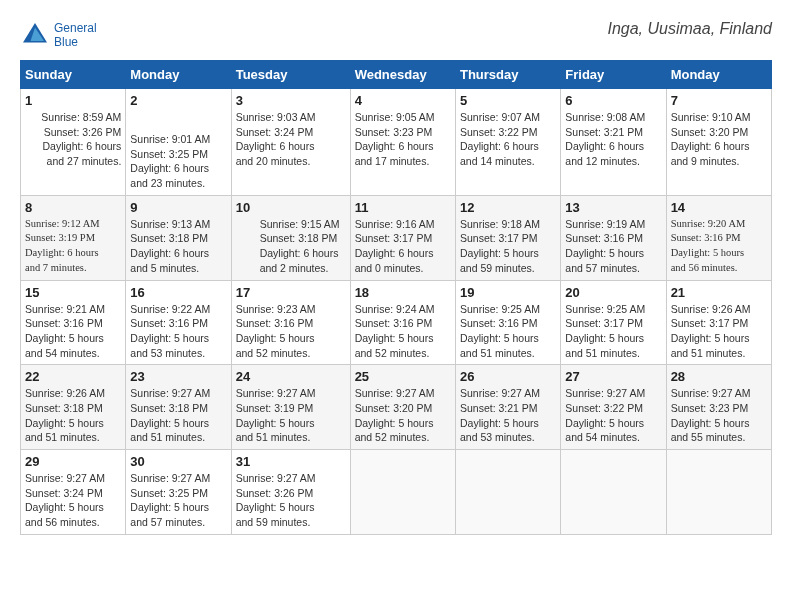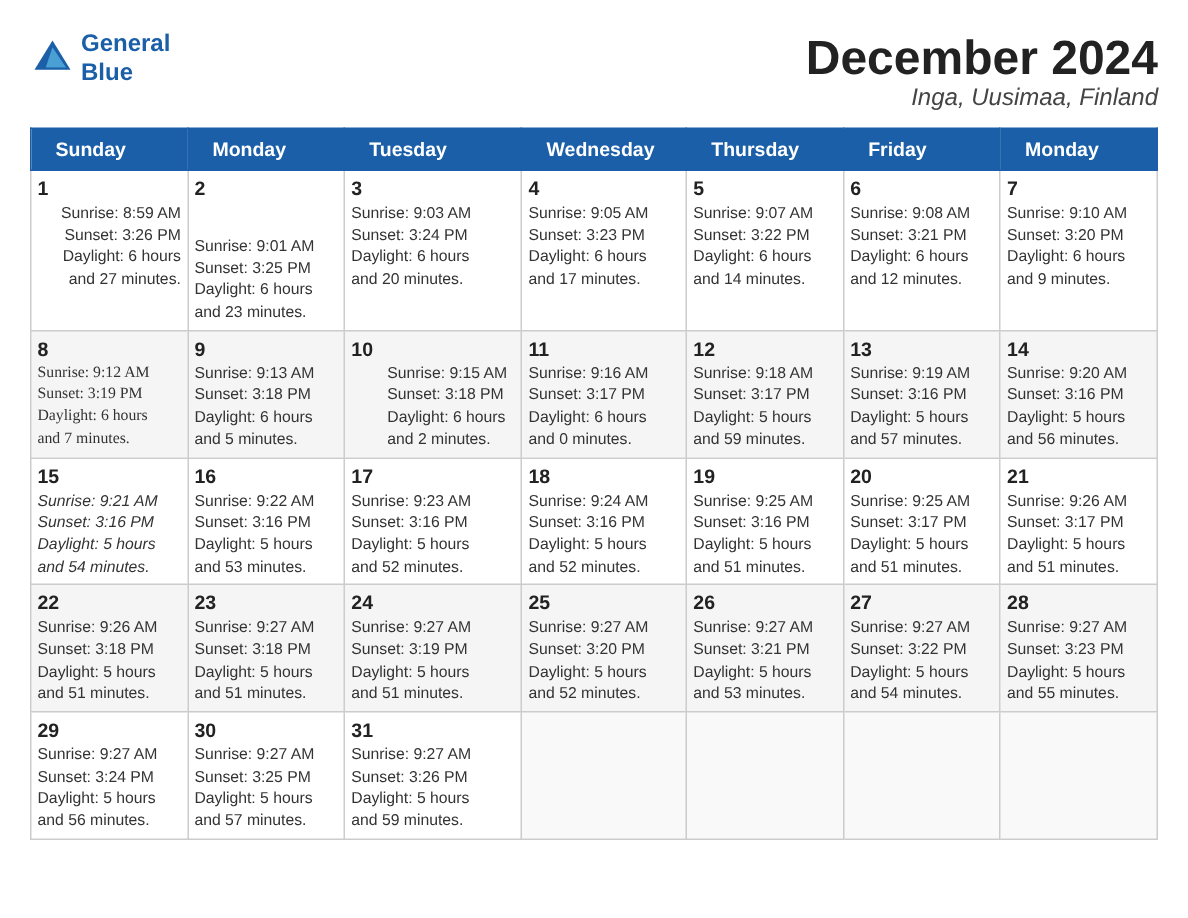--- a/index.html
+++ b/index.html
@@ -15,22 +15,22 @@
       justify-content: space-between;
       align-items: flex-start;
       margin-bottom: 10px;
     }
     .logo {
       display: flex;
       align-items: center;
       gap: 4px;
     }
     .logo-text {
-      font-size: 16px;
-      font-weight: bold;
+      font-size: 12px;
+      font-weight: normal;
       color: #333;
       line-height: 1.2;
     }
     .logo-text span { color: #1a5fa8; }
     .logo-icon {
       width: 30px;
       height: 30px;
     }
     .title-block {
       text-align: right;
@@ -47,21 +47,21 @@
       font-style: italic;
     }
     table {
       width: 100%;
       border-collapse: collapse;
       font-size: 11px;
     }
     thead tr th {
       background: #1a5fa8;
       color: #fff;
-      padding: 6px 16px;
+      padding: 6px 4px;
       font-size: 13px;
       font-weight: bold;
       text-align: left;
       border: 1px solid #1a5fa8;
     }
     tbody tr td {
       border: 1px solid #ccc;
       vertical-align: top;
       padding: 4px;
       background: #fff;
@@ -91,21 +91,20 @@
     <svg class="logo-icon" viewBox="0 0 40 40">
       <polygon points="20,4 36,30 4,30" fill="#1a5fa8"></polygon>
       <polygon points="20,10 32,28 14,28" fill="#4a9fd4"></polygon>
     </svg>
     <div class="logo-text">
       <div><span>General</span></div>
       <div><span style="color:#1a5fa8">Blue</span></div>
     </div>
   </div>
   <div class="title-block">
-    <h1>December 2024</h1>
     <h2>Inga, Uusimaa, Finland</h2>
   </div>
 </div>
 
 <table>
   <thead>
     <tr>
     <th>Sunday</th>
         <th>Monday</th>
         <th>Tuesday</th>
@@ -205,30 +204,30 @@
         </td>
         <td>
           <div class="day-num">13</div>
           <div class="day-detail" style="white-space: pre-line;">Sunrise: 9:19 AM
 Sunset: 3:16 PM
 Daylight: 5 hours
 and 57 minutes.</div>
         </td>
         <td>
           <div class="day-num">14</div>
-          <div class="day-detail" style="white-space: pre-line;">Sunrise: 9:20 AM
+          <div class="day-detail" style="white-space: pre-line; font-family: Liberation Serif, serif;">Sunrise: 9:20 AM
 Sunset: 3:16 PM
 Daylight: 5 hours
 and 56 minutes.</div>
         </td>
       </tr>
       <tr>
         <td>
           <div class="day-num">15</div>
-          <div class="day-detail" style="white-space: pre-line; font-style: italic;">Sunrise: 9:21 AM
+          <div class="day-detail" style="white-space: pre-line;">Sunrise: 9:21 AM
 Sunset: 3:16 PM
 Daylight: 5 hours
 and 54 minutes.</div>
         </td>
         <td>
           <div class="day-num">16</div>
           <div class="day-detail" style="white-space: pre-line;">Sunrise: 9:22 AM
 Sunset: 3:16 PM
 Daylight: 5 hours
 and 53 minutes.</div>

